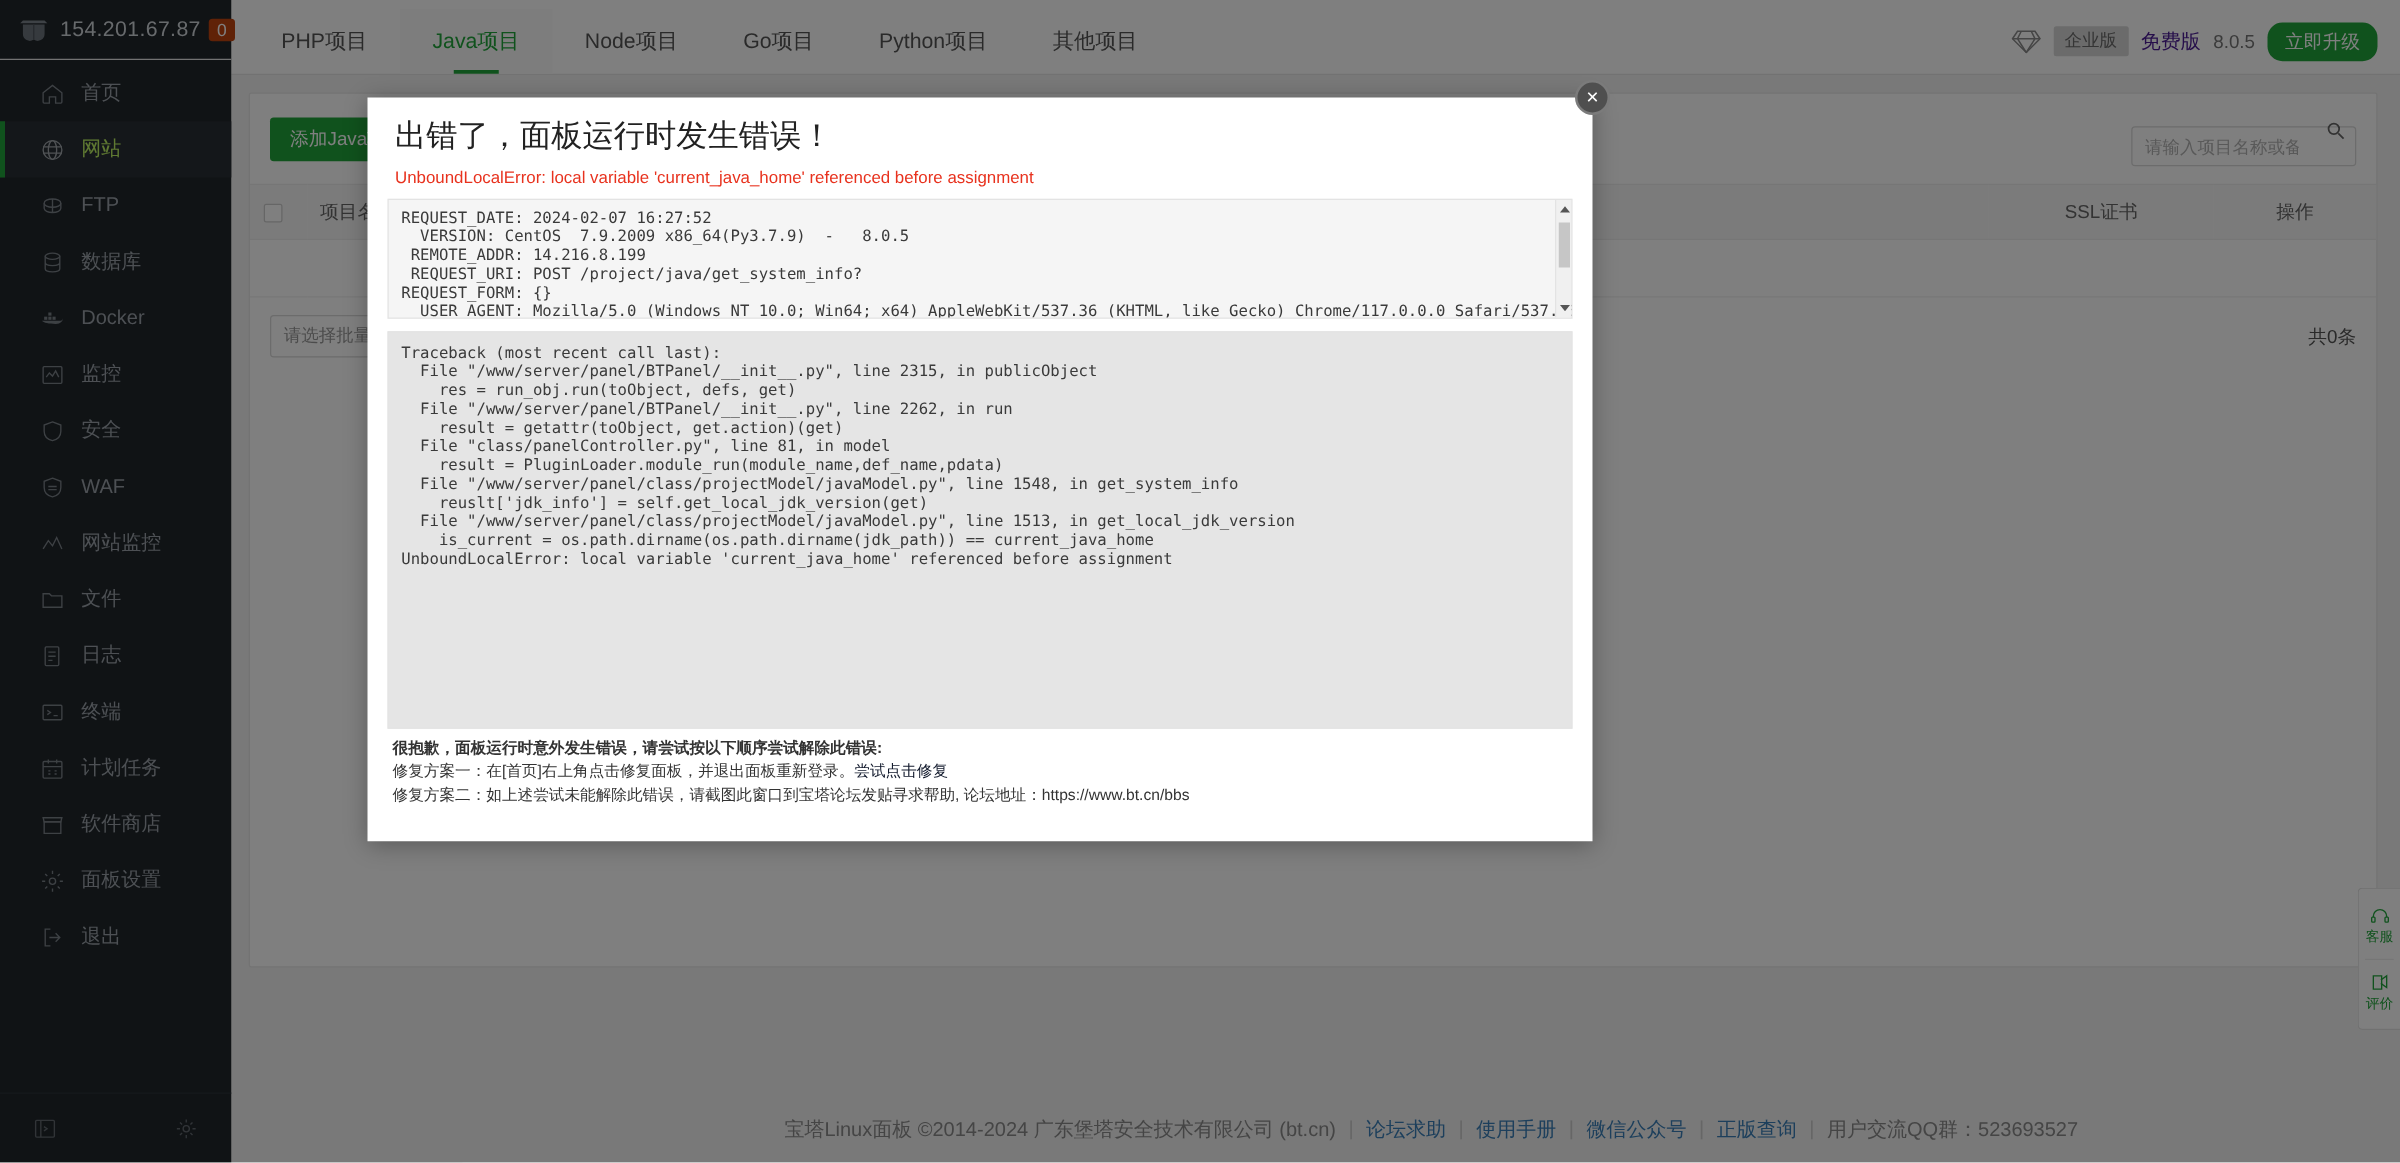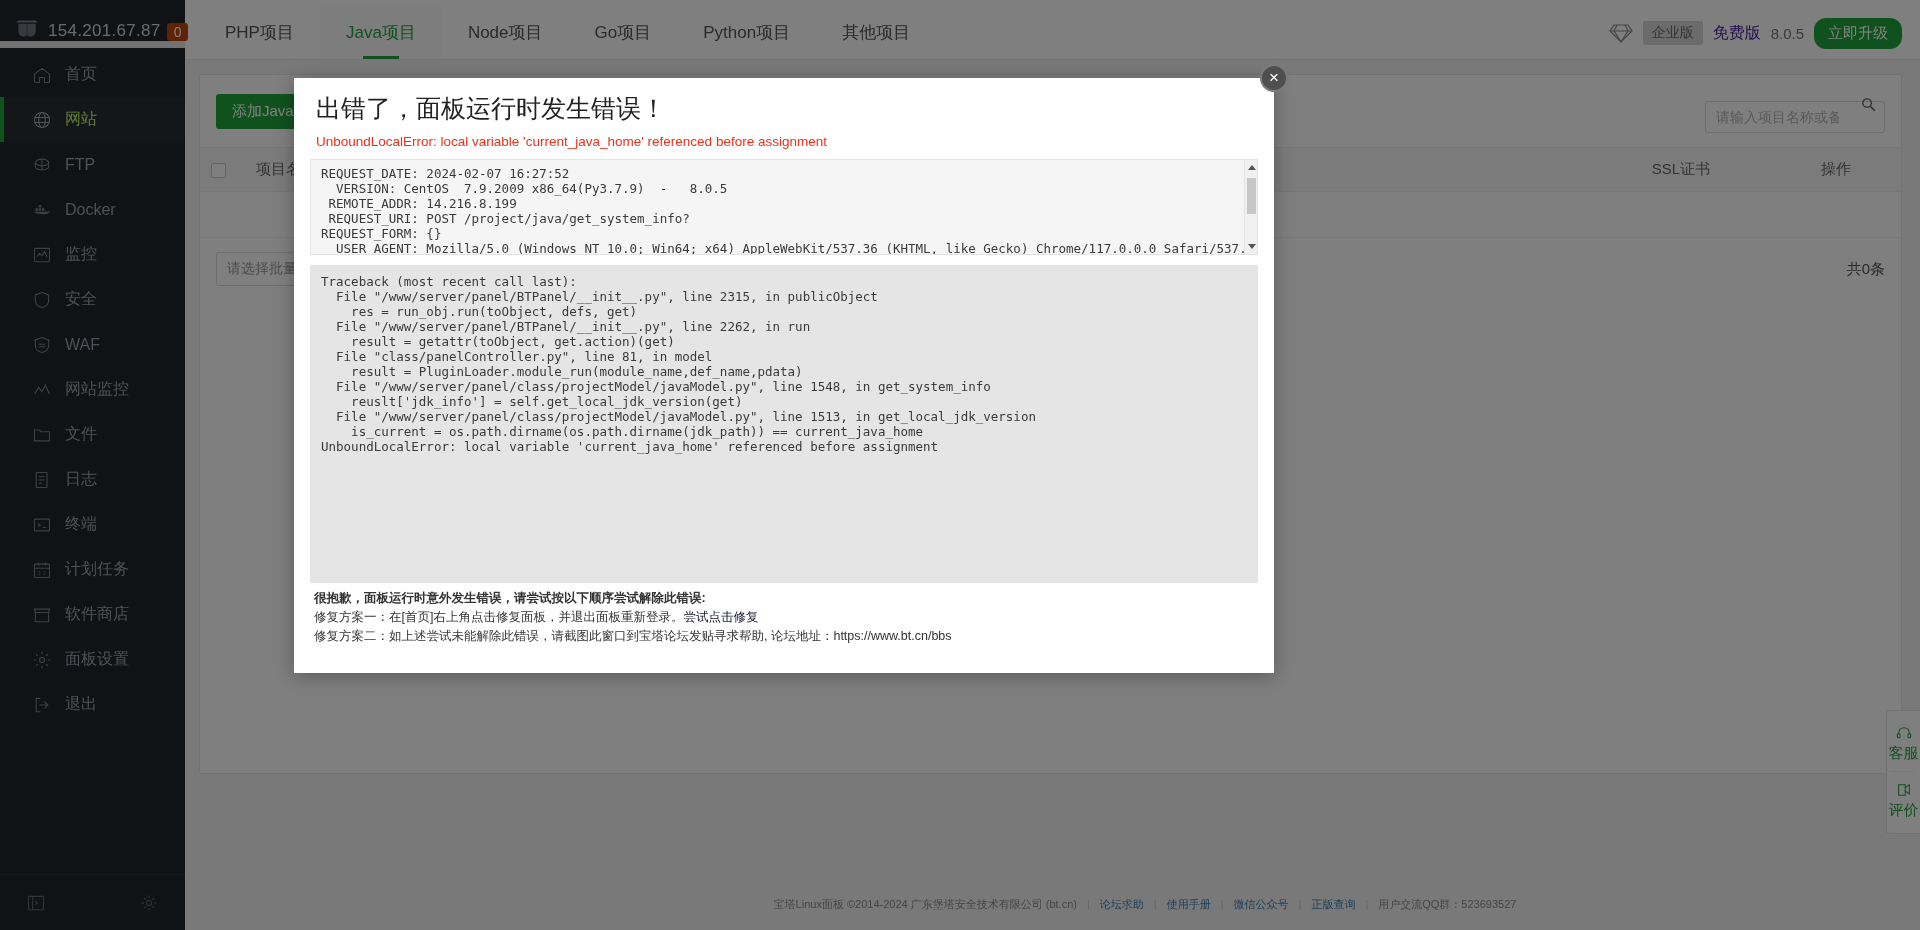--- a/index.html
+++ b/index.html
@@ -9,22 +9,22 @@
     overflow: hidden; background: #fff;
   }
   #app { position: relative; width: 1920px; height: 930px; }
 
   
   .sidebar {
     position: absolute; left: 0; top: 0; width: 185px; height: 930px;
     background: #20262b; z-index: 5;
   }
   .sb-head {
-    height: 48px; display: flex; align-items: flex-end; padding: 0 14px;
-    border-bottom: 7px solid #e5e5e5;
+    height: 48px; display: flex; align-items: center; padding: 0 14px;
+    border-bottom: 1px solid #e5e5e5;
   }
   .sb-logo { width: 26px; height: 26px; flex: 0 0 26px; margin-right: 8px; }
   .sb-ip { color: #cfd4d8; font-size: 17px; letter-spacing: .3px; flex: 1; white-space: nowrap; }
   .sb-badge {
     background: #c1440e; color: #fff; font-size: 14px; border-radius: 3px;
     padding: 1px 7px; margin-left: 6px;
   }
   .sb-list { padding-top: 4px; }
   .sb-item {
     position: relative; height: 45px; display: flex; align-items: center;
@@ -122,34 +122,34 @@
     content: ""; position: absolute; right: 9px; top: 14px;
     border-left: 4px solid transparent; border-right: 4px solid transparent;
     border-top: 5px solid #aaa;
   }
   .total { margin-left: auto; font-size: 15px; color: #555; }
 
   
   .footer {
     position: absolute; bottom: 0; left: 185px; right: 0; height: 52px;
     display: flex; align-items: center; justify-content: center;
-    font-size: 11px; color: #8a8a8a; gap: 0; background: #f2f2f2;
+    font-size: 16px; color: #8a8a8a; gap: 0; background: #f2f2f2;
   }
   .footer .sep { margin: 0 10px; color: #ccc; }
   .footer a { color: #3a7fb8; text-decoration: none; cursor: pointer; }
 
   
   .rail {
     position: absolute; right: 0; top: 710px; width: 34px;
     background: #fff; border: 1px solid #e2e2e2; border-right: none;
     border-radius: 4px 0 0 4px; z-index: 6; padding: 6px 0;
   }
   .rail-item {
     display: flex; flex-direction: column; align-items: center; gap: 3px;
-    padding: 8px 0; color: #20a53a; font-size: 15px; cursor: pointer; line-height: 1.15;
+    padding: 8px 0; color: #20a53a; font-size: 11px; cursor: pointer; line-height: 1.15;
   }
   .rail-div { height: 1px; background: #ececec; margin: 2px 5px; }
 
   
   .overlay { position: absolute; inset: 0; background: rgba(0,0,0,.5); z-index: 20; }
   .modal {
     position: absolute; left: 294px; top: 78px; width: 980px; height: 595px;
     background: #fff; z-index: 25; box-shadow: 0 3px 18px rgba(0,0,0,.3);
   }
   .modal-close {
@@ -221,20 +221,27 @@
             <path d="M3 9h18M3 15h18"></path>
           </svg>
         <span>网站</span>
       </div>
       <div class="sb-item">
         <svg class="ico" viewBox="0 0 24 24" fill="none" stroke="#9aa1a8" stroke-width="1.3">
             <ellipse cx="12" cy="9" rx="8" ry="4"></ellipse>
             <path d="M4 9v5c0 2.2 3.6 4 8 4s8-1.8 8-4V9M12 5v13"></path>
           </svg>
         <span>FTP</span>
+      </div>
+      <div class="sb-item">
+        <svg class="ico" viewBox="0 0 24 24" fill="none" stroke="#9aa1a8" stroke-width="1.3">
+            <ellipse cx="12" cy="6" rx="7" ry="3"></ellipse>
+            <path d="M5 6v12c0 1.7 3.1 3 7 3s7-1.3 7-3V6M5 12c0 1.7 3.1 3 7 3s7-1.3 7-3"></path>
+          </svg>
+        <span>数据库</span>
       </div>
       <div class="sb-item">
         <svg class="ico" viewBox="0 0 24 24" fill="#9aa1a8">
             <rect x="4" y="10" width="3" height="3"></rect>
             <rect x="8" y="10" width="3" height="3"></rect>
             <rect x="12" y="10" width="3" height="3"></rect>
             <rect x="8" y="6" width="3" height="3"></rect>
             <path d="M2 14h17c1.5 0 3-1 3-2.5 0 2.5-2 5.5-7 5.5-6 0-12-1-13-3z"></path>
           </svg>
         <span>Docker</span>

